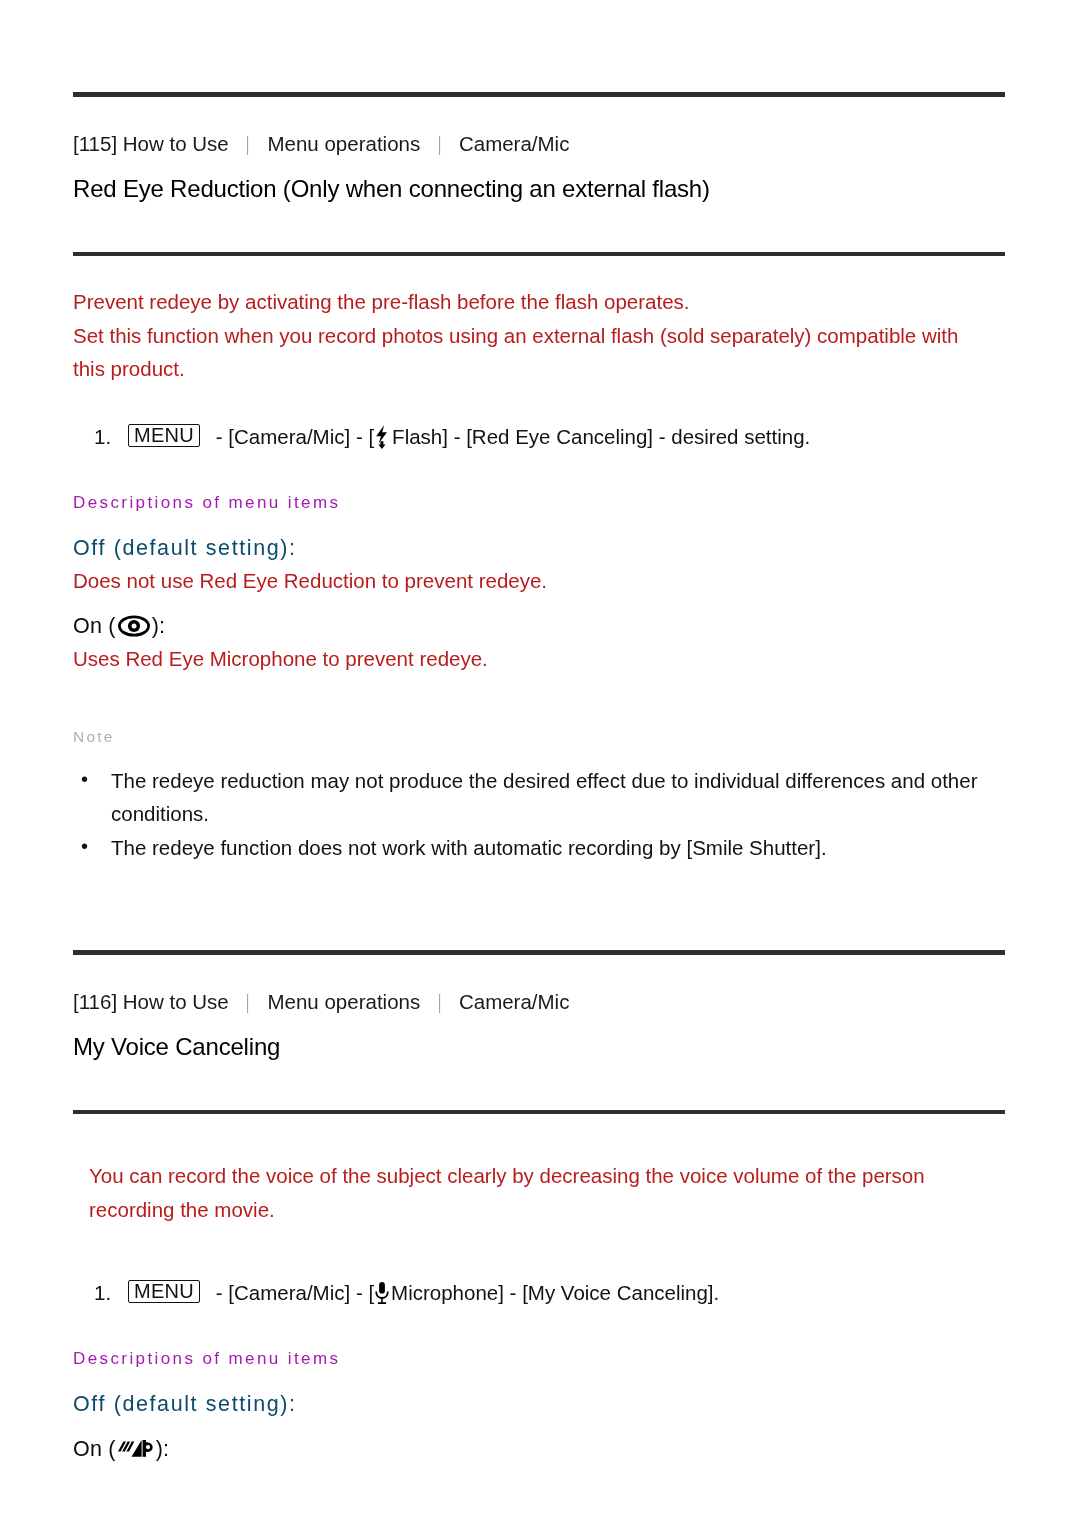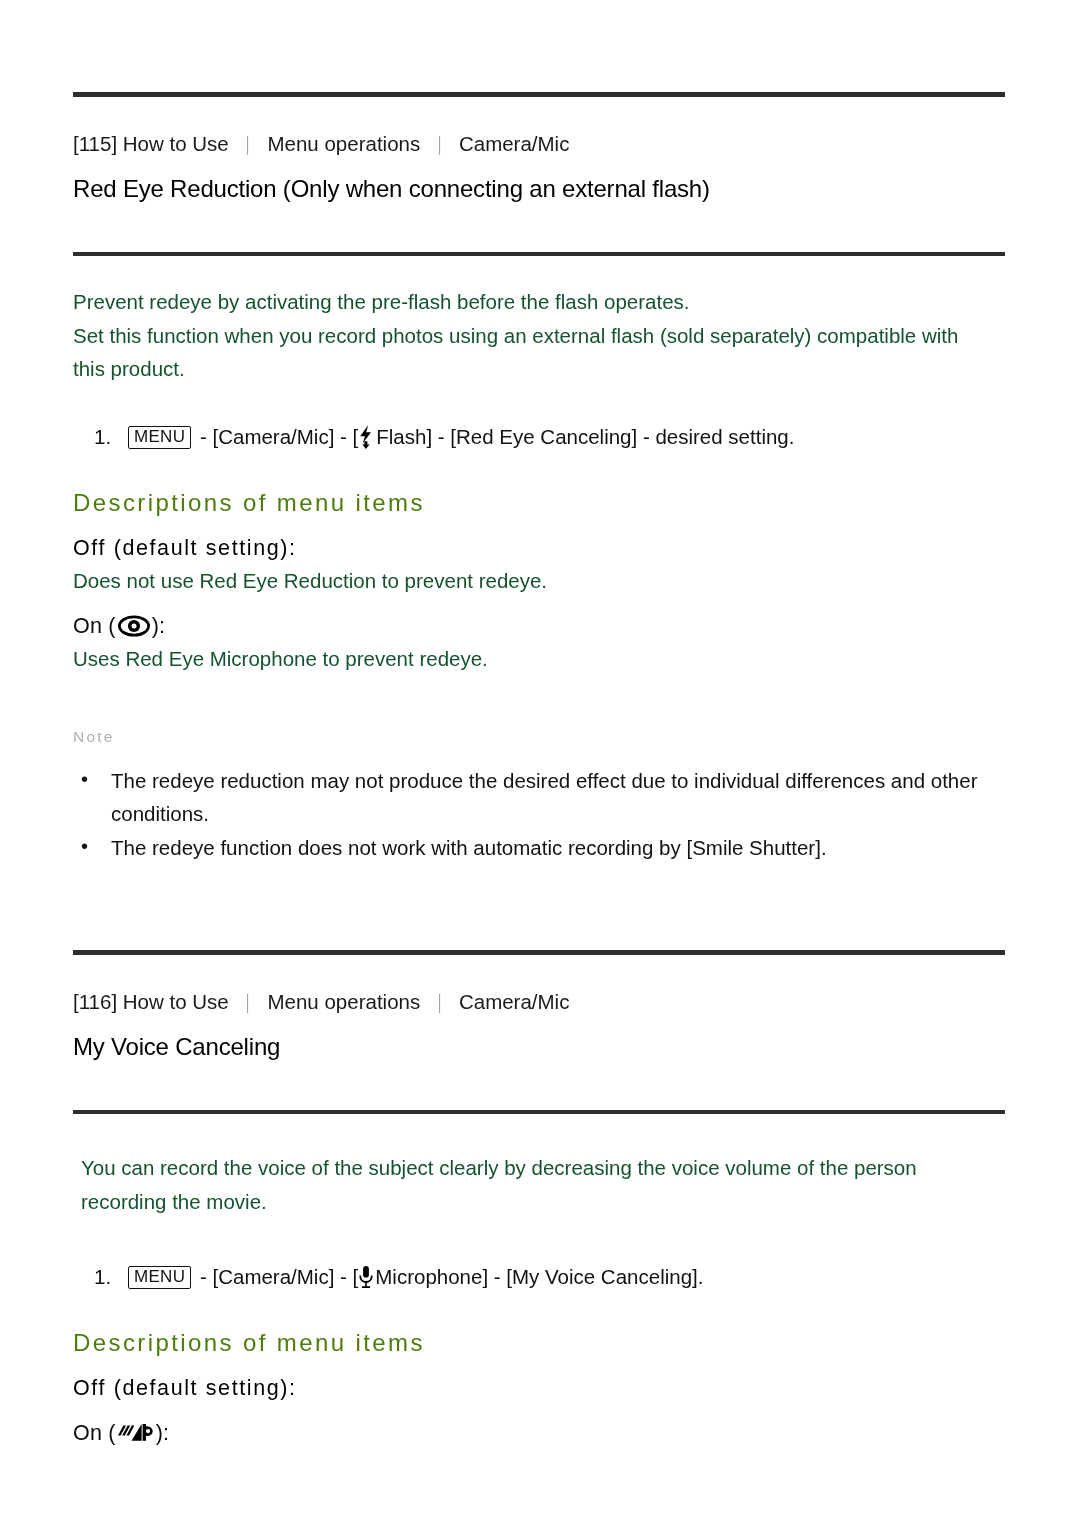--- a/index.html
+++ b/index.html
@@ -64,21 +64,21 @@
     color: #000;
     margin: 9px 0 0 0;
     letter-spacing: -0.2px;
     max-width: 900px;
   }
 
   
   .para {
     font-size: 20.5px;
     line-height: 33.5px;
-    color: #14532d;
+    color: #b91c1c;
     max-width: 905px;
   }
 
   
   .step-list {
     margin: 0;
     padding: 0;
     list-style: none;
   }
   .step-item {
@@ -91,41 +91,41 @@
   .step-num {
     position: absolute;
     left: 21px;
     top: 0;
   }
   .menu-btn {
     display: inline-block;
     border: 1.6px solid #111;
     border-radius: 2px;
     padding: 0px 5px 1px 5px;
-    font-size: 17px;
+    font-size: 20px;
     line-height: 20px;
     letter-spacing: 0.3px;
     vertical-align: 2px;
-    margin-right: 3px;
+    margin-right: 10px;
     background: #fff;
   }
 
   
   .sub-head {
-    font-size: 24px;
+    font-size: 17px;
     line-height: 34px;
     letter-spacing: 2.4px;
-    color: #4d7c0f;
+    color: #a21caf;
     font-weight: 400;
   }
   .opt-head {
     font-size: 21.5px;
     line-height: 32px;
     letter-spacing: 1.6px;
-    color: #000000;
+    color: #0c4a6e;
   }
   .opt-head-plain {
     font-size: 21.5px;
     line-height: 32px;
     letter-spacing: 0.2px;
     color: #0d0d0d;
   }
 
   
   .note-label {
@@ -246,21 +246,21 @@
       <span class="sep">|</span>
       <span>Camera/Mic</span>
     </div>
 
     <h1 class="page-title">My Voice Canceling</h1>
 
     <div style="height:40px"></div>
     <div class="rule-thin"></div>
 
     <div style="height:29px"></div>
-    <p class="para" style="margin:8px">You can record the voice of the subject clearly by decreasing the voice volume of the person recording the movie.</p>
+    <p class="para" style="margin:16px">You can record the voice of the subject clearly by decreasing the voice volume of the person recording the movie.</p>
 
     <div style="height:34px"></div>
     <ol class="step-list">
       <li class="step-item">
         <span class="step-num">1.</span>
         <span class="menu-btn">MENU</span><span> - [Camera/Mic] - [</span><span class="icon icon-mic"><svg viewBox="0 0 16 24" xmlns="http://www.w3.org/2000/svg">
               <rect x="5.1" y="1" width="5.8" height="11.6" rx="2.9" fill="#000"></rect>
               <path d="M2.2 10.4 C2.2 15.0 5.0 17.0 8.0 17.0 C11.0 17.0 13.8 15.0 13.8 10.4" fill="none" stroke="#000" stroke-width="1.8"></path>
               <rect x="7.2" y="16.6" width="1.6" height="5.0" fill="#000"></rect>
               <rect x="3.9" y="21.2" width="8.2" height="1.8" fill="#000"></rect>

